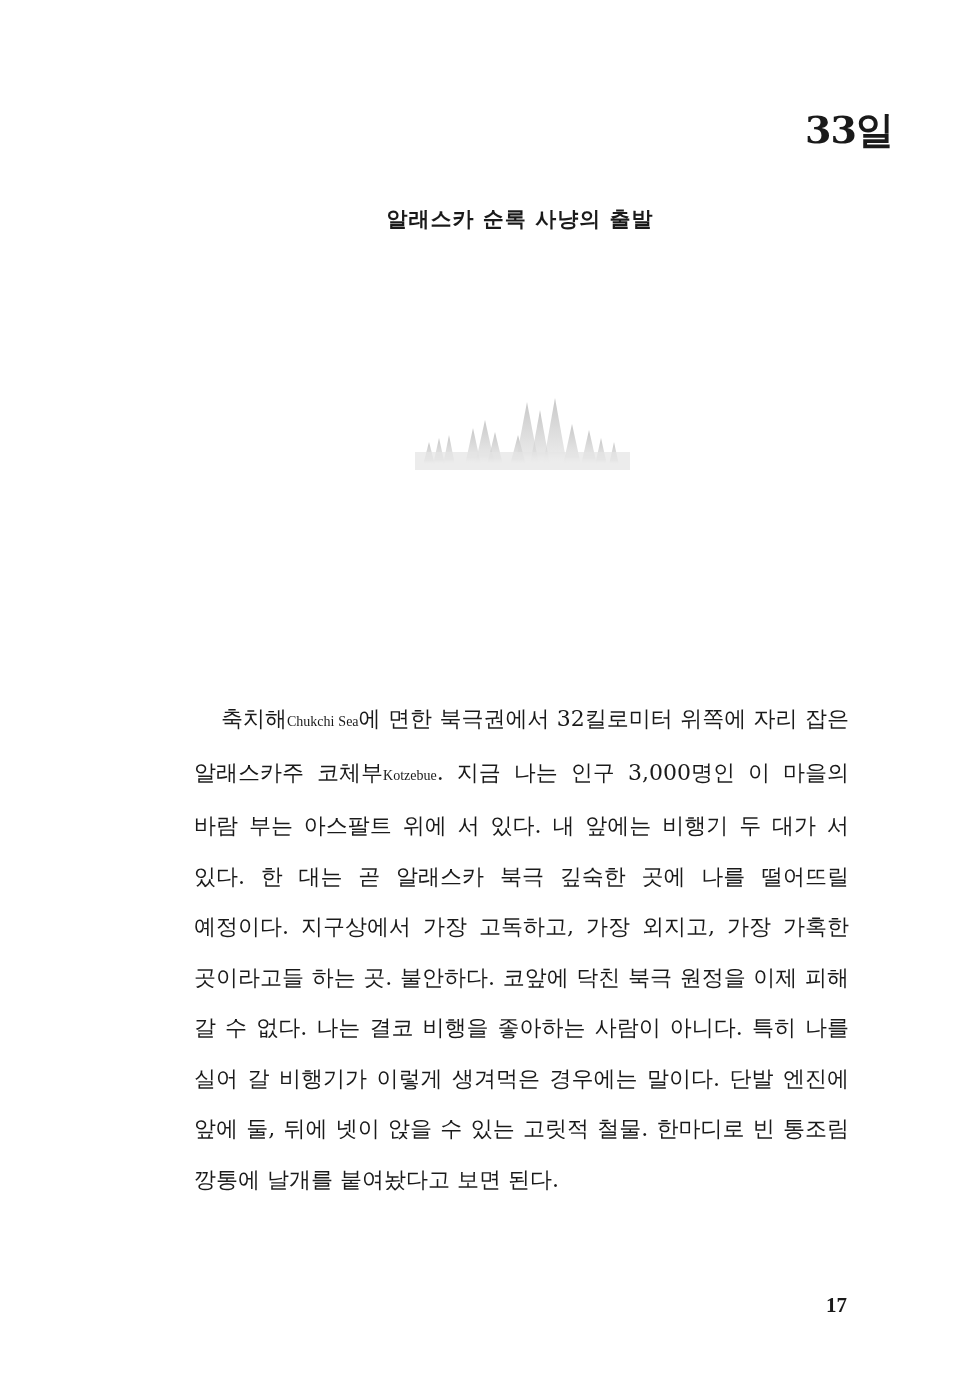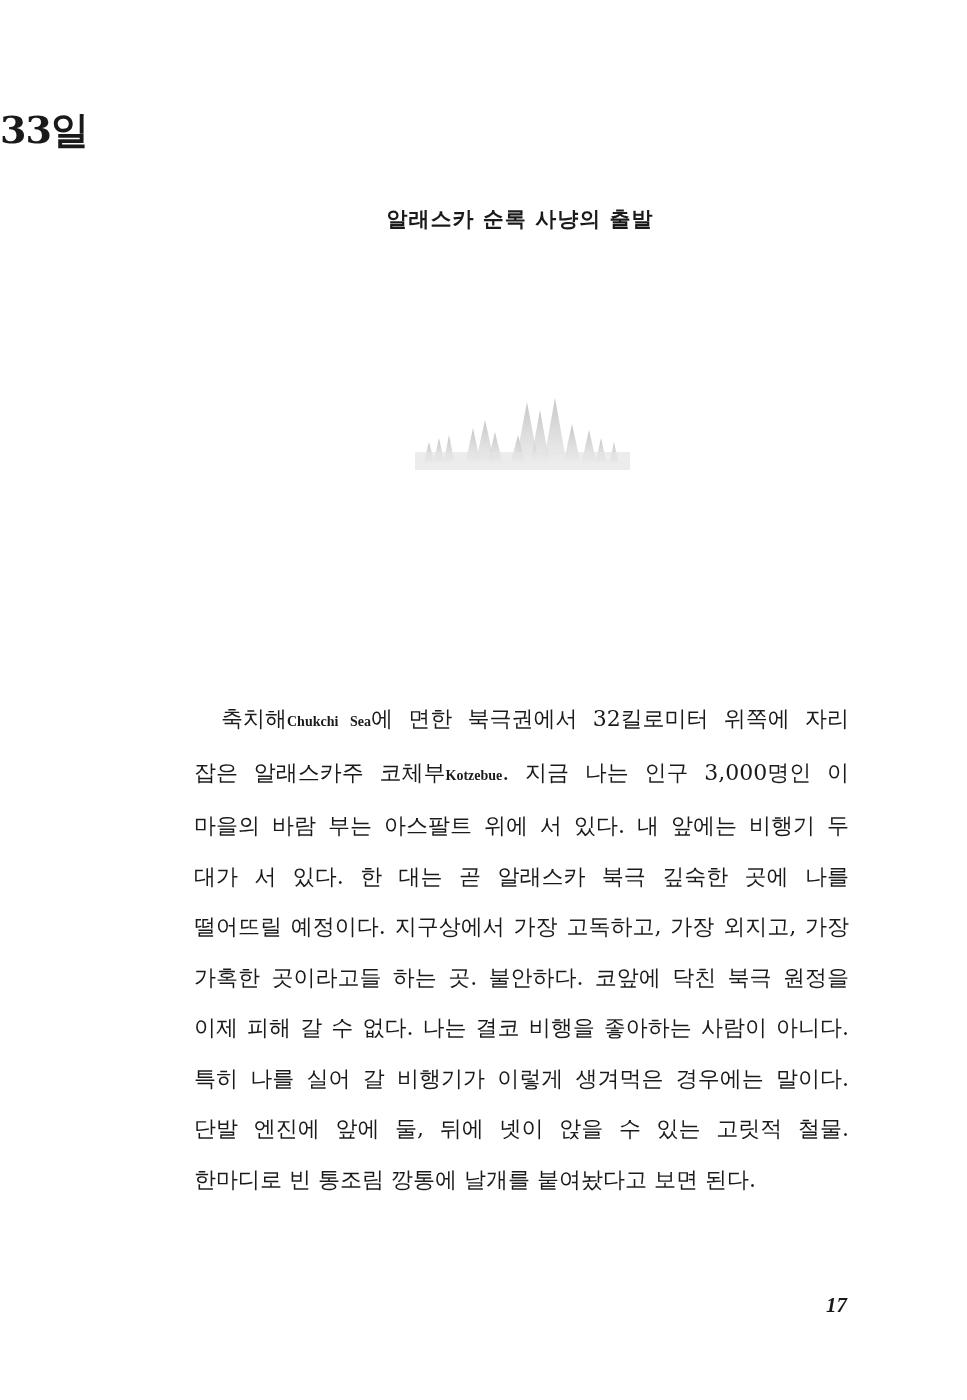--- a/index.html
+++ b/index.html
@@ -1,37 +1,37 @@
 <!DOCTYPE html>
 <html><head>
 <meta charset="utf-8">
 <style>
   html, body { margin: 0; padding: 0; background: #ffffff; }
   body { width: 967px; height: 1400px; position: relative; overflow: hidden; color: #1a1a1a; }
   .chapter-title {
-    position: absolute; left: 0; width: 893px; top: 105px; text-align: left;
+    position: absolute; left: 0; width: 893px; top: 105px; text-align: right;
     font-family: "DejaVu Serif", serif; font-weight: bold; font-size: 38px; letter-spacing: -1px;
   }
   .chapter-subtitle {
     position: absolute; left: 0; width: 1040px; top: 205px; text-align: center;
     font-family: "DejaVu Sans", sans-serif; font-weight: bold; font-size: 21px; letter-spacing: 1px;
   }
   .forest {
     position: absolute; left: 415px; top: 390px; width: 215px; height: 80px;
   }
   .body-text {
     position: absolute; left: 194px; top: 694px; width: 655px;
     font-family: "DejaVu Serif", serif; font-size: 22px; line-height: 50.5px;
     text-align: justify; word-break: keep-all;
   }
   .para { margin: 0; text-indent: 27px; }
-  .foreign { font-family: "Liberation Serif", serif; font-size: 14px; font-weight: bold; }
+  .foreign { font-family: "Liberation Serif", serif; font-size: 14px; }
   .page-number {
     position: absolute; right: 120px; top: 1293px;
-    font-family: "Liberation Serif", serif; font-weight: bold; font-style: italic; font-size: 21px;
+    font-family: "Liberation Serif", serif; font-weight: bold; font-size: 21px;
   }
 </style>
 </head>
 <body>
 
 <div>
   <div class="chapter-title">33일</div>
   <div class="chapter-subtitle">알래스카 순록 사냥의 출발</div>
 
   <svg class="forest" viewBox="0 0 215 80">

